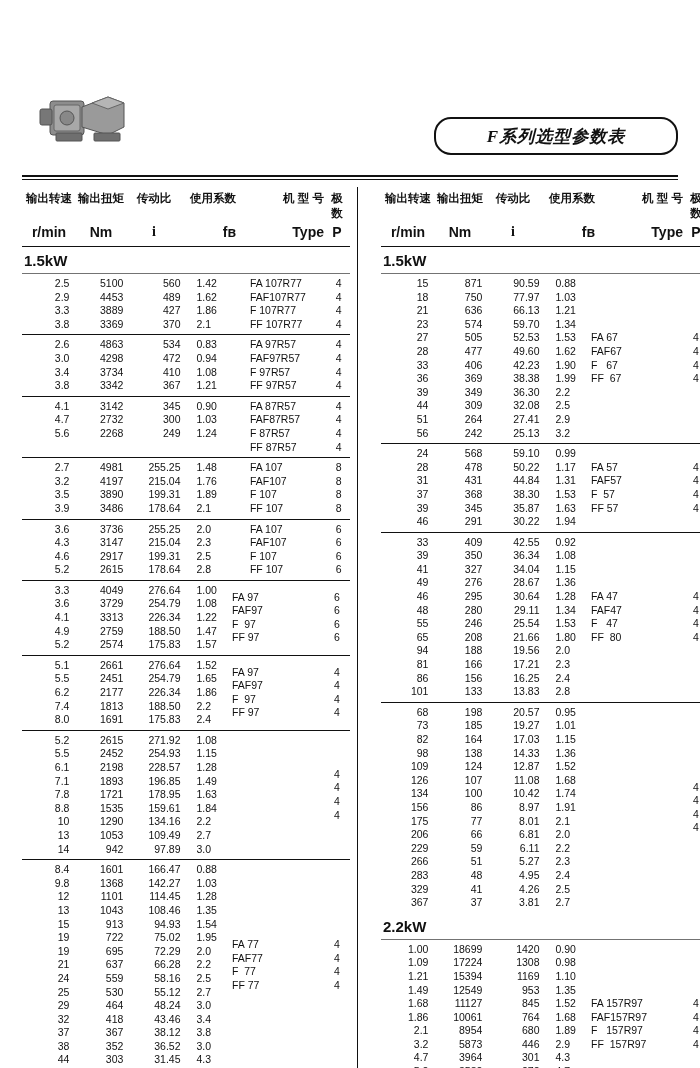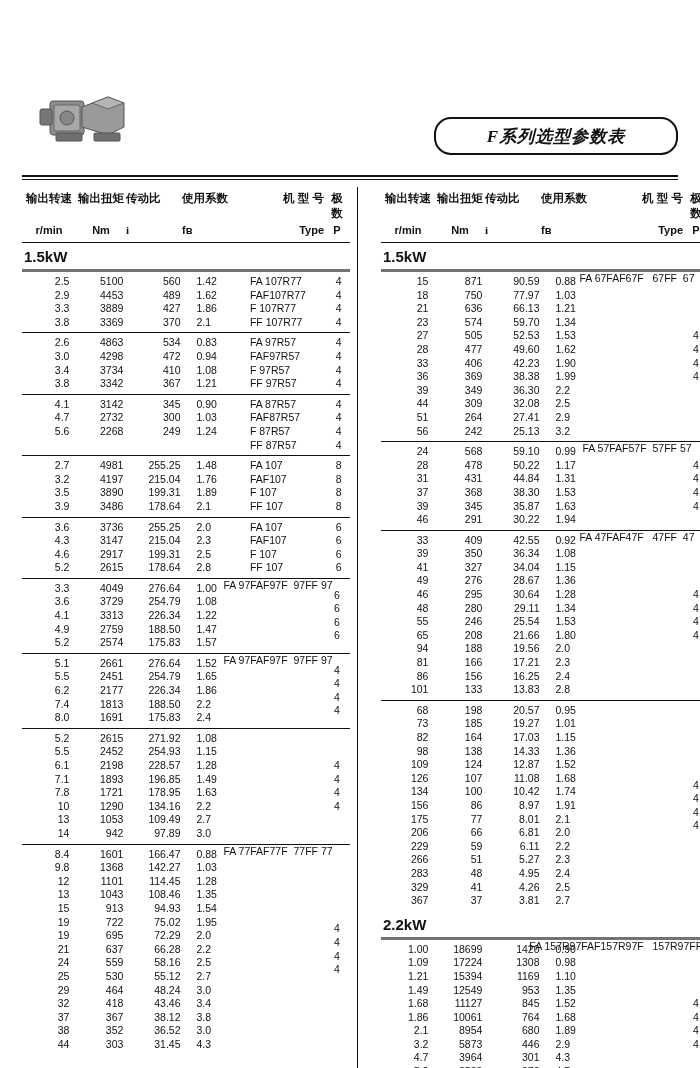--- a/index.html
+++ b/index.html
@@ -49,35 +49,35 @@
   .col.right{margin-left:16px;}
   .vsep{
     width:0;border-left:1px solid #111;margin:0 7px;
   }
 
   
   .chead{
     display:flex;font-size:11.5px;font-weight:bold;padding-top:4px;
   }
   .chead2{
-    display:flex;font-size:11px;font-weight:bold;padding-top:3px;padding-bottom:4px;
+    display:flex;font-size:14px;font-weight:bold;padding-top:3px;padding-bottom:4px;
   }
   .c1{width:54px;text-align:center;}
   .c2{width:50px;text-align:center;}
-  .c3{width:56px;text-align:left;font-family:Liberation Serif, serif;}
-  .c4{width:54px;text-align:left;}
+  .c3{width:56px;text-align:center;font-family:Liberation Serif, serif;}
+  .c4{width:54px;text-align:right;}
   .c5{width:88px;text-align:right;}
   .c6{width:26px;text-align:center;}
 
   .hline{border-top:1.5px solid #111;margin-top:2px;}
 
   .kw{
     font-size:15px;font-weight:bold;padding:5px 0 4px 2px;
   }
-  .kwbox{border-bottom:3px solid #737373;}
+  .kwbox{border-bottom:1px solid #737373;}
 
   
   .block{
     position:relative;
     border-bottom:1px solid #111;
     padding:3px 0 3px 0;
   }
   .block:last-child{border-bottom:none;}
   .row{
     display:flex;font-size:10.5px;line-height:13.6px;
@@ -85,21 +85,21 @@
   .d1{width:54px;text-align:right;padding-right:10px;}
   .d2{width:50px;text-align:right;padding-right:8px;}
   .d3{width:56px;text-align:right;padding-right:10px;}
   .d4{width:54px;text-align:left;padding-left:6px;}
   .d5{width:88px;text-align:left;padding-left:6px;}
   .d6{width:26px;text-align:center;}
 
   
   .typecell{
     position:absolute;right:26px;top:0;bottom:0;width:92px;
-    display:flex;flex-direction:row;justify-content:center;
+    display:flex;flex-direction:column;justify-content:center;
     font-size:10.5px;line-height:13.6px;
   }
   .polecell{
     position:absolute;right:0;top:0;bottom:0;width:26px;
     display:flex;flex-direction:column;justify-content:center;
     align-items:center;
     font-size:10.5px;line-height:13.6px;
   }
   .typecell div,.polecell div{white-space:pre;}
 </style>
@@ -463,20 +463,28 @@
             </div>
             <div class="row">
               <div class="d1">7.8</div>
               <div class="d2">1721</div>
               <div class="d3">178.95</div>
               <div class="d4">1.63</div>
               <div class="d5"></div>
               <div class="d6"></div>
             </div>
             <div class="row">
+              <div class="d1">8.8</div>
+              <div class="d2">1535</div>
+              <div class="d3">159.61</div>
+              <div class="d4">1.84</div>
+              <div class="d5"></div>
+              <div class="d6"></div>
+            </div>
+            <div class="row">
               <div class="d1">10</div>
               <div class="d2">1290</div>
               <div class="d3">134.16</div>
               <div class="d4">2.2</div>
               <div class="d5"></div>
               <div class="d6"></div>
             </div>
             <div class="row">
               <div class="d1">13</div>
               <div class="d2">1053</div>
@@ -925,21 +933,21 @@
               <div class="d2">133</div>
               <div class="d3">13.83</div>
               <div class="d4">2.8</div>
               <div class="d5"></div>
               <div class="d6"></div>
             </div>
             <div class="typecell">
               <div>FA 47</div>
               <div>FAF47</div>
               <div>F   47</div>
-              <div>FF  47</div>
+              <div>FF  80</div>
             </div>
             <div class="polecell">
               <div>4</div>
               <div>4</div>
               <div>4</div>
               <div>4</div>
             </div>
           </div>
           <div class="block">
             <div class="row">

